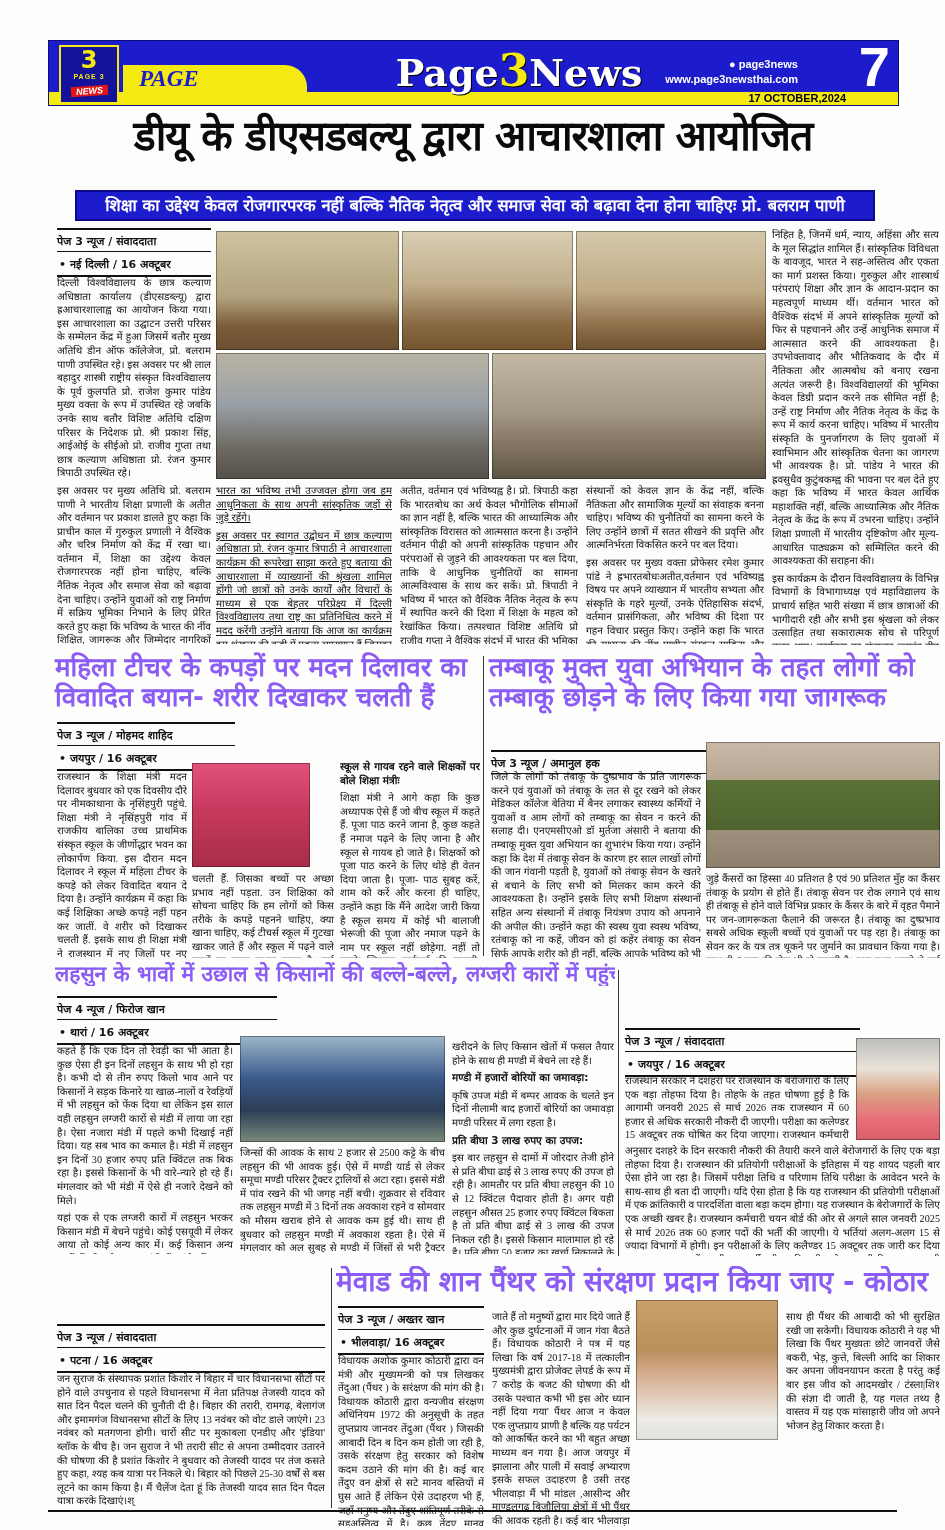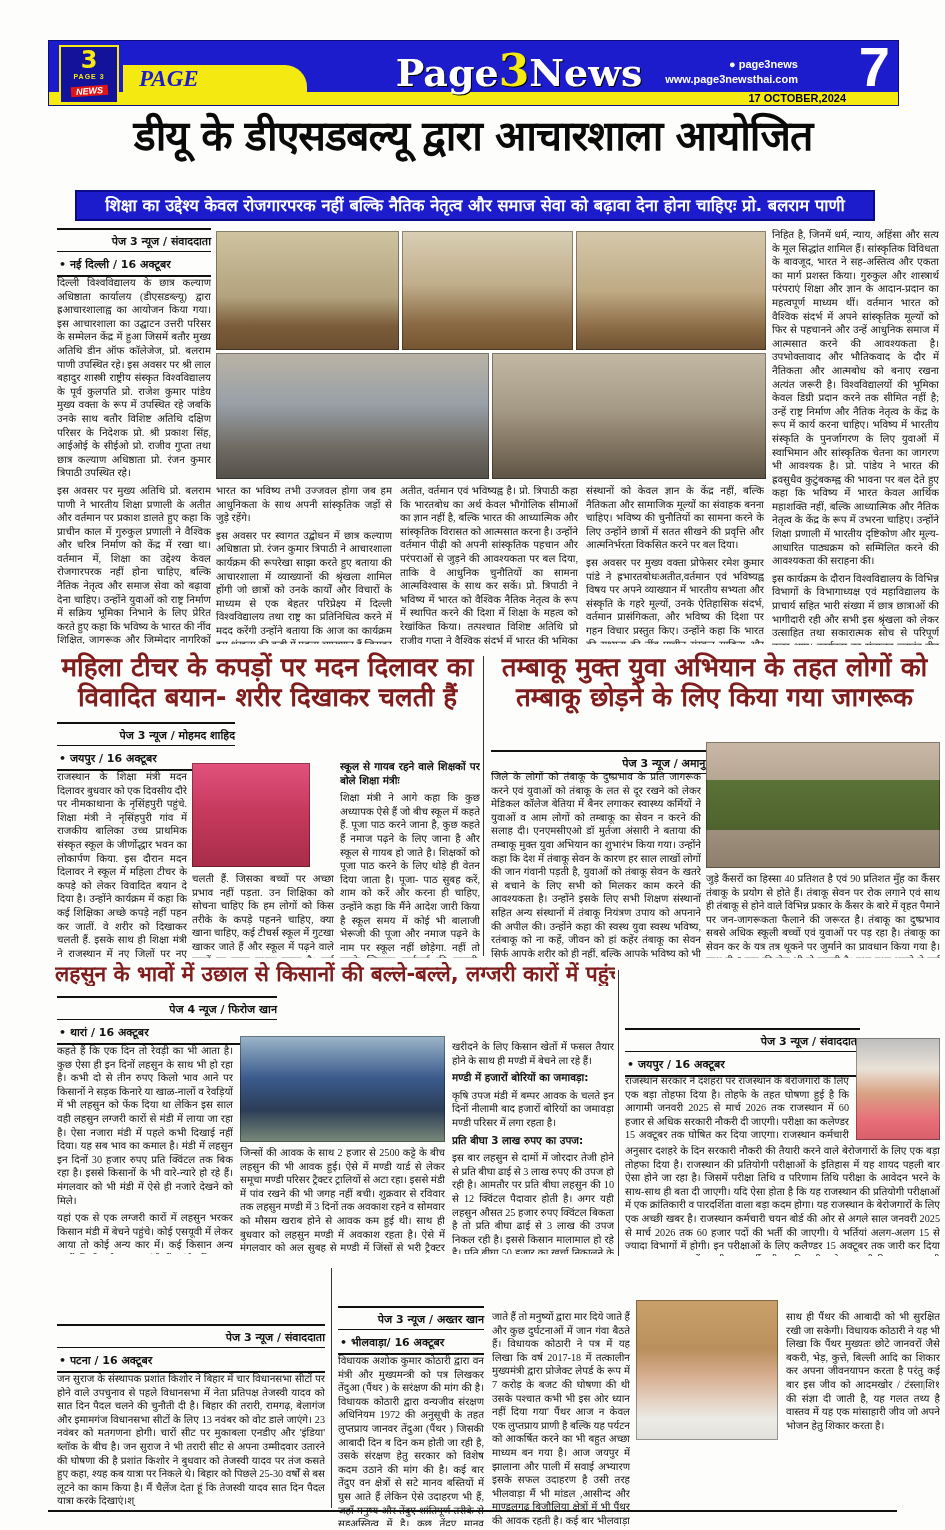--- a/index.html
+++ b/index.html
@@ -27,22 +27,22 @@
                 font-family:"Liberation Sans",sans-serif;font-weight:bold;font-size:11px;line-height:15px;margin-left:35px;}
   .page-seven{position:absolute;right:8px;top:-4px;color:#fff;font-family:"Liberation Sans",sans-serif;
               font-weight:bold;font-size:56px;line-height:60px;}
 
   
   .h-lead{left:58px;top:114px;width:830px;text-align:center;font-family:"DejaVu Sans",sans-serif;
           font-weight:800;font-size:41px;line-height:1.1;letter-spacing:-1px;color:#0a0a0a;}
   .subbar{left:75px;top:190px;width:796px;height:27px;background:#1c1ccd;border:2px solid #0a0a8a;
           color:#fff;text-align:center;font-family:"DejaVu Sans",sans-serif;font-weight:bold;
           font-size:16.5px;line-height:27px;overflow:hidden;}
-  .h2{font-family:"DejaVu Sans",sans-serif;font-weight:800;color:#7f1d1d;text-align:center;line-height:1.16;}
-  .byline{font-family:"DejaVu Sans",sans-serif;font-weight:bold;font-size:11px;text-align:right;
+  .h2{font-family:"DejaVu Sans",sans-serif;font-weight:800;color:#8b5cf6;text-align:left;line-height:1.16;}
+  .byline{font-family:"DejaVu Sans",sans-serif;font-weight:bold;font-size:11px;text-align:left;
           border-top:2px solid #111;border-bottom:1px solid #111;padding:3px 0;}
   .dateline{font-family:"DejaVu Sans",sans-serif;font-weight:bold;font-size:11px;text-align:left;
             padding:4px 0 4px 2px;border-bottom:2px solid #111;}
   .dateline::before{content:"• ";}
   .body{font-size:10.2px;line-height:13.6px;text-align:justify;overflow:hidden;}
   .body p{margin:0 0 4px 0;}
   .subhead{font-family:"DejaVu Sans",sans-serif;font-weight:bold;font-size:10.4px;margin:2px 0;}
   .ph{box-shadow:inset 0 0 0 1px rgba(0,0,0,.35);}
   .vrule{border-left:1px solid #333;}
   .hrule{border-top:2px solid #111;}
@@ -80,21 +80,21 @@
     <p>दिल्ली विश्वविद्यालय के छात्र कल्याण अधिष्ठाता कार्यालय (डीएसडब्ल्यू) द्वारा ह्रआचारशालाह्व का आयोजन किया गया। इस आचारशाला का उद्घाटन उत्तरी परिसर के सम्मेलन केंद्र में हुआ जिसमें बतौर मुख्य अतिथि डीन ऑफ कॉलेजेज, प्रो. बलराम पाणी उपस्थित रहे। इस अवसर पर श्री लाल बहादुर शास्त्री राष्ट्रीय संस्कृत विश्वविद्यालय के पूर्व कुलपति प्रो. राजेश कुमार पांडेय मुख्य वक्ता के रूप में उपस्थित रहे जबकि उनके साथ बतौर विशिष्ट अतिथि दक्षिण परिसर के निदेशक प्रो. श्री प्रकाश सिंह, आईओई के सीईओ प्रो. राजीव गुप्ता तथा छात्र कल्याण अधिष्ठाता प्रो. रंजन कुमार त्रिपाठी उपस्थित रहे।</p>
     <p>इस अवसर पर मुख्य अतिथि प्रो. बलराम पाणी ने भारतीय शिक्षा प्रणाली के अतीत और वर्तमान पर प्रकाश डालते हुए कहा कि प्राचीन काल में गुरुकुल प्रणाली ने वैश्विक और चरित्र निर्माण को केंद्र में रखा था। वर्तमान में, शिक्षा का उद्देश्य केवल रोजगारपरक नहीं होना चाहिए, बल्कि नैतिक नेतृत्व और समाज सेवा को बढ़ावा देना चाहिए। उन्होंने युवाओं को राष्ट्र निर्माण में सक्रिय भूमिका निभाने के लिए प्रेरित करते हुए कहा कि भविष्य के भारत की नींव शिक्षित, जागरूक और जिम्मेदार नागरिकों की आधारशिला पर टिकी है। विशिष्ट अतिथि प्रो. श्री प्रकाश सिंह ने भारत की सभ्यता और संस्कृति की निरंतरता को रेखांकित करते हुए कहा कि भारत ने सदियों से विविधता में एकता को बनाए रखा है। उन्होंने आचारशाला और समावेशिता को भारतबोध का आधार बताया, जो अपने राष्ट्रीय चरित्र की पहचान है। प्रो. सिंह ने कहा</p>
   </div>
 
   <div class="abs ph" style="left:216px;top:231px;width:183px;height:119px;background:linear-gradient(180deg,#cfc3a0 0%,#b3a37e 55%,#7a5c3a 80%,#6b4f31 100%);"></div>
   <div class="abs ph" style="left:402px;top:231px;width:171px;height:119px;background:linear-gradient(180deg,#d9cfb4 0%,#c0ad8a 45%,#8a6a45 78%,#74552f 100%),radial-gradient(circle at 70% 30%,#b89ad0 0 18%,transparent 19%);"></div>
   <div class="abs ph" style="left:576px;top:231px;width:190px;height:119px;background:linear-gradient(180deg,#d5c8ab 0%,#bfab84 50%,#8b6b46 82%,#6e5232 100%);"></div>
   <div class="abs ph" style="left:216px;top:353px;width:273px;height:126px;background:linear-gradient(180deg,#b9b3a4 0%,#9aa0a8 40%,#6f6b63 75%,#54504a 100%);"></div>
   <div class="abs ph" style="left:492px;top:353px;width:274px;height:126px;background:linear-gradient(180deg,#c2b8a4 0%,#a59a85 45%,#7c6f5c 78%,#5d5344 100%),radial-gradient(circle at 55% 60%,#d97a2a 0 8%,transparent 9%);"></div>
 
-  <div class="abs body" style="left:216px;top:484px;width:176px;height:160px;">
+  <div class="abs body" style="left:216px;top:484px;width:176px;height:160px;text-decoration:underline;">
     <p>भारत का भविष्य तभी उज्जवल होगा जब हम आधुनिकता के साथ अपनी सांस्कृतिक जड़ों से जुड़े रहेंगे।</p>
     <p>इस अवसर पर स्वागत उद्बोधन में छात्र कल्याण अधिष्ठाता प्रो. रंजन कुमार त्रिपाठी ने आचारशाला कार्यक्रम की रूपरेखा साझा करते हुए बताया की आचारशाला में व्याख्यानों की श्रृंखला शामिल होंगी जो छात्रों को उनके कार्यों और विचारों के माध्यम से एक बेहतर परिप्रेक्ष्य में दिल्ली विश्वविद्यालय तथा राष्ट्र का प्रतिनिधित्व करने में मदद करेंगी उन्होंने बताया कि आज का कार्यक्रम इस श्रृंखला की कड़ी में पहला व्याख्यान हैं जिसका विषय ह्रभारतबोधः</p>
   </div>
   <div class="abs body" style="left:400px;top:484px;width:178px;height:160px;">
     <p>अतीत, वर्तमान एवं भविष्यह्व है। प्रो. त्रिपाठी कहा कि भारतबोध का अर्थ केवल भौगोलिक सीमाओं का ज्ञान नहीं है, बल्कि भारत की आध्यात्मिक और सांस्कृतिक विरासत को आत्मसात करना है। उन्होंने वर्तमान पीढ़ी को अपनी सांस्कृतिक पहचान और परंपराओं से जुड़ने की आवश्यकता पर बल दिया, ताकि वे आधुनिक चुनौतियों का सामना आत्मविश्वास के साथ कर सकें। प्रो. त्रिपाठी ने भविष्य में भारत को वैश्विक नैतिक नेतृत्व के रूप में स्थापित करने की दिशा में शिक्षा के महत्व को रेखांकित किया। तत्पश्चात विशिष्ट अतिथि प्रो राजीव गुप्ता ने वैश्विक संदर्भ में भारत की भूमिका पर जोर देते हुए कहा की शिक्षा</p>
   </div>
   <div class="abs body" style="left:586px;top:484px;width:178px;height:160px;">
     <p>संस्थानों को केवल ज्ञान के केंद्र नहीं, बल्कि नैतिकता और सामाजिक मूल्यों का संवाहक बनना चाहिए। भविष्य की चुनौतियों का सामना करने के लिए उन्होंने छात्रों में सतत सीखने की प्रवृत्ति और आत्मनिर्भरता विकसित करने पर बल दिया।</p>
     <p>इस अवसर पर मुख्य वक्ता प्रोफेसर रमेश कुमार पांडे ने ह्रभारतबोधःअतीत,वर्तमान एवं भविष्यह्व विषय पर अपने व्याख्यान में भारतीय सभ्यता और संस्कृति के गहरे मूल्यों, उनके ऐतिहासिक संदर्भ, वर्तमान प्रासंगिकता, और भविष्य की दिशा पर गहन विचार प्रस्तुत किए। उन्होंने कहा कि भारत की सभ्यता की नींव प्राचीन संस्कृत साहित्य और वैदिक परंपराओं में</p>
   </div>
@@ -176,20 +176,21 @@
     <div class="byline">पेज 3 न्यूज / संवाददाता</div>
     <div class="dateline">पटना / 16 अक्टूबर</div>
   </div>
   <div class="abs body" style="left:57px;top:1372px;width:268px;height:134px;">
     <p>जन सुराज के संस्थापक प्रशांत किशोर ने बिहार में चार विधानसभा सीटों पर होने वाले उपचुनाव से पहले विधानसभा में नेता प्रतिपक्ष तेजस्वी यादव को सात दिन पैदल चलने की चुनौती दी है। बिहार की तरारी, रामगढ़, बेलागंज और इमामगंज विधानसभा सीटों के लिए 13 नवंबर को वोट डाले जाएंगे। 23 नवंबर को मतगणना होगी। चारों सीट पर मुकाबला एनडीए और 'इंडिया' ब्लॉक के बीच है। जन सुराज ने भी तरारी सीट से अपना उम्मीदवार उतारने की घोषणा की है प्रशांत किशोर ने बुधवार को तेजस्वी यादव पर तंज कसते हुए कहा, श्यह कब यात्रा पर निकले थे। बिहार को पिछले 25-30 वर्षों से बस लूटने का काम किया है। मैं चैलेंज देता हूं कि तेजस्वी यादव सात दिन पैदल यात्रा करके दिखाएं।श्</p>
 
   </div>
 
   <div class="abs vrule" style="left:331px;top:1268px;height:240px;"></div>
 
+  <div class="abs h2" style="left:336px;top:1266px;width:604px;font-size:28px;white-space:nowrap;overflow:hidden;">मेवाड की शान पैंथर को संरक्षण प्रदान किया जाए - कोठार</div>
   <div class="abs" style="left:338px;top:1306px;width:146px;">
     <div class="byline">पेज 3 न्यूज / अख्तर खान</div>
     <div class="dateline">भीलवाड़ा/ 16 अक्टूबर</div>
   </div>
   <div class="abs body" style="left:338px;top:1354px;width:146px;height:172px;">
     <p>विधायक अशोक कुमार कोठारी द्वारा वन मंत्री और मुख्यमन्त्री को पत्र लिखकर तेंदुआ (पैंथर ) के सरंक्षण की मांग की है। विधायक कोठारी द्वारा वन्यजीव संरक्षण अधिनियम 1972 की अनुसूची के तहत लुप्तप्राय जानवर तेंदुआ (पैंथर ) जिसकी आबादी दिन ब दिन कम होती जा रही है, उसके संरक्षण हेतु सरकार को विशेष कदम उठाने की मांग की है। कई बार तेंदुए वन क्षेत्रों से सटे मानव बस्तियों में घुस आते हैं लेकिन ऐसे उदाहरण भी हैं, जहाँ मनुष्य और तेंदुए शांतिपूर्ण तरीके से सहअस्तित्व में है। कुछ तेंदुए मानव बस्तियों या कृषि क्षेत्रों में भटक</p>
   </div>
   <div class="abs body" style="left:492px;top:1310px;width:138px;height:216px;">
     <p>जाते हैं तो मनुष्यों द्वारा मार दिये जाते हैं और कुछ दुर्घटनाओं में जान गंवा बैठते हैं। विधायक कोठारी ने पत्र में यह लिखा कि वर्ष 2017-18 में तत्कालीन मुख्यमंत्री द्वारा प्रोजेक्ट लेपर्ड के रूप में 7 करोड़ के बजट की घोषणा की थी उसके पश्चात कभी भी इस ओर ध्यान नहीं दिया गया' पैंथर आज न केवल एक लुप्तप्राय प्राणी है बल्कि यह पर्यटन को आकर्षित करने का भी बहुत अच्छा माध्यम बन गया है। आज जयपुर में झालाना और पाली में सवाई अभ्यारण इसके सफल उदाहरण है उसी तरह भीलवाड़ा मैं भी मांडल ,आसीन्द और माण्डलगढ़ बिजौलिया क्षेत्रों में भी पैंथर की आवक रहती है। कई बार भीलवाड़ा के बाहर राजसमन्द और कुम्भलगढ़ क्षेत्रों से भी पैंथर का प्रवेश</p>
   </div>

